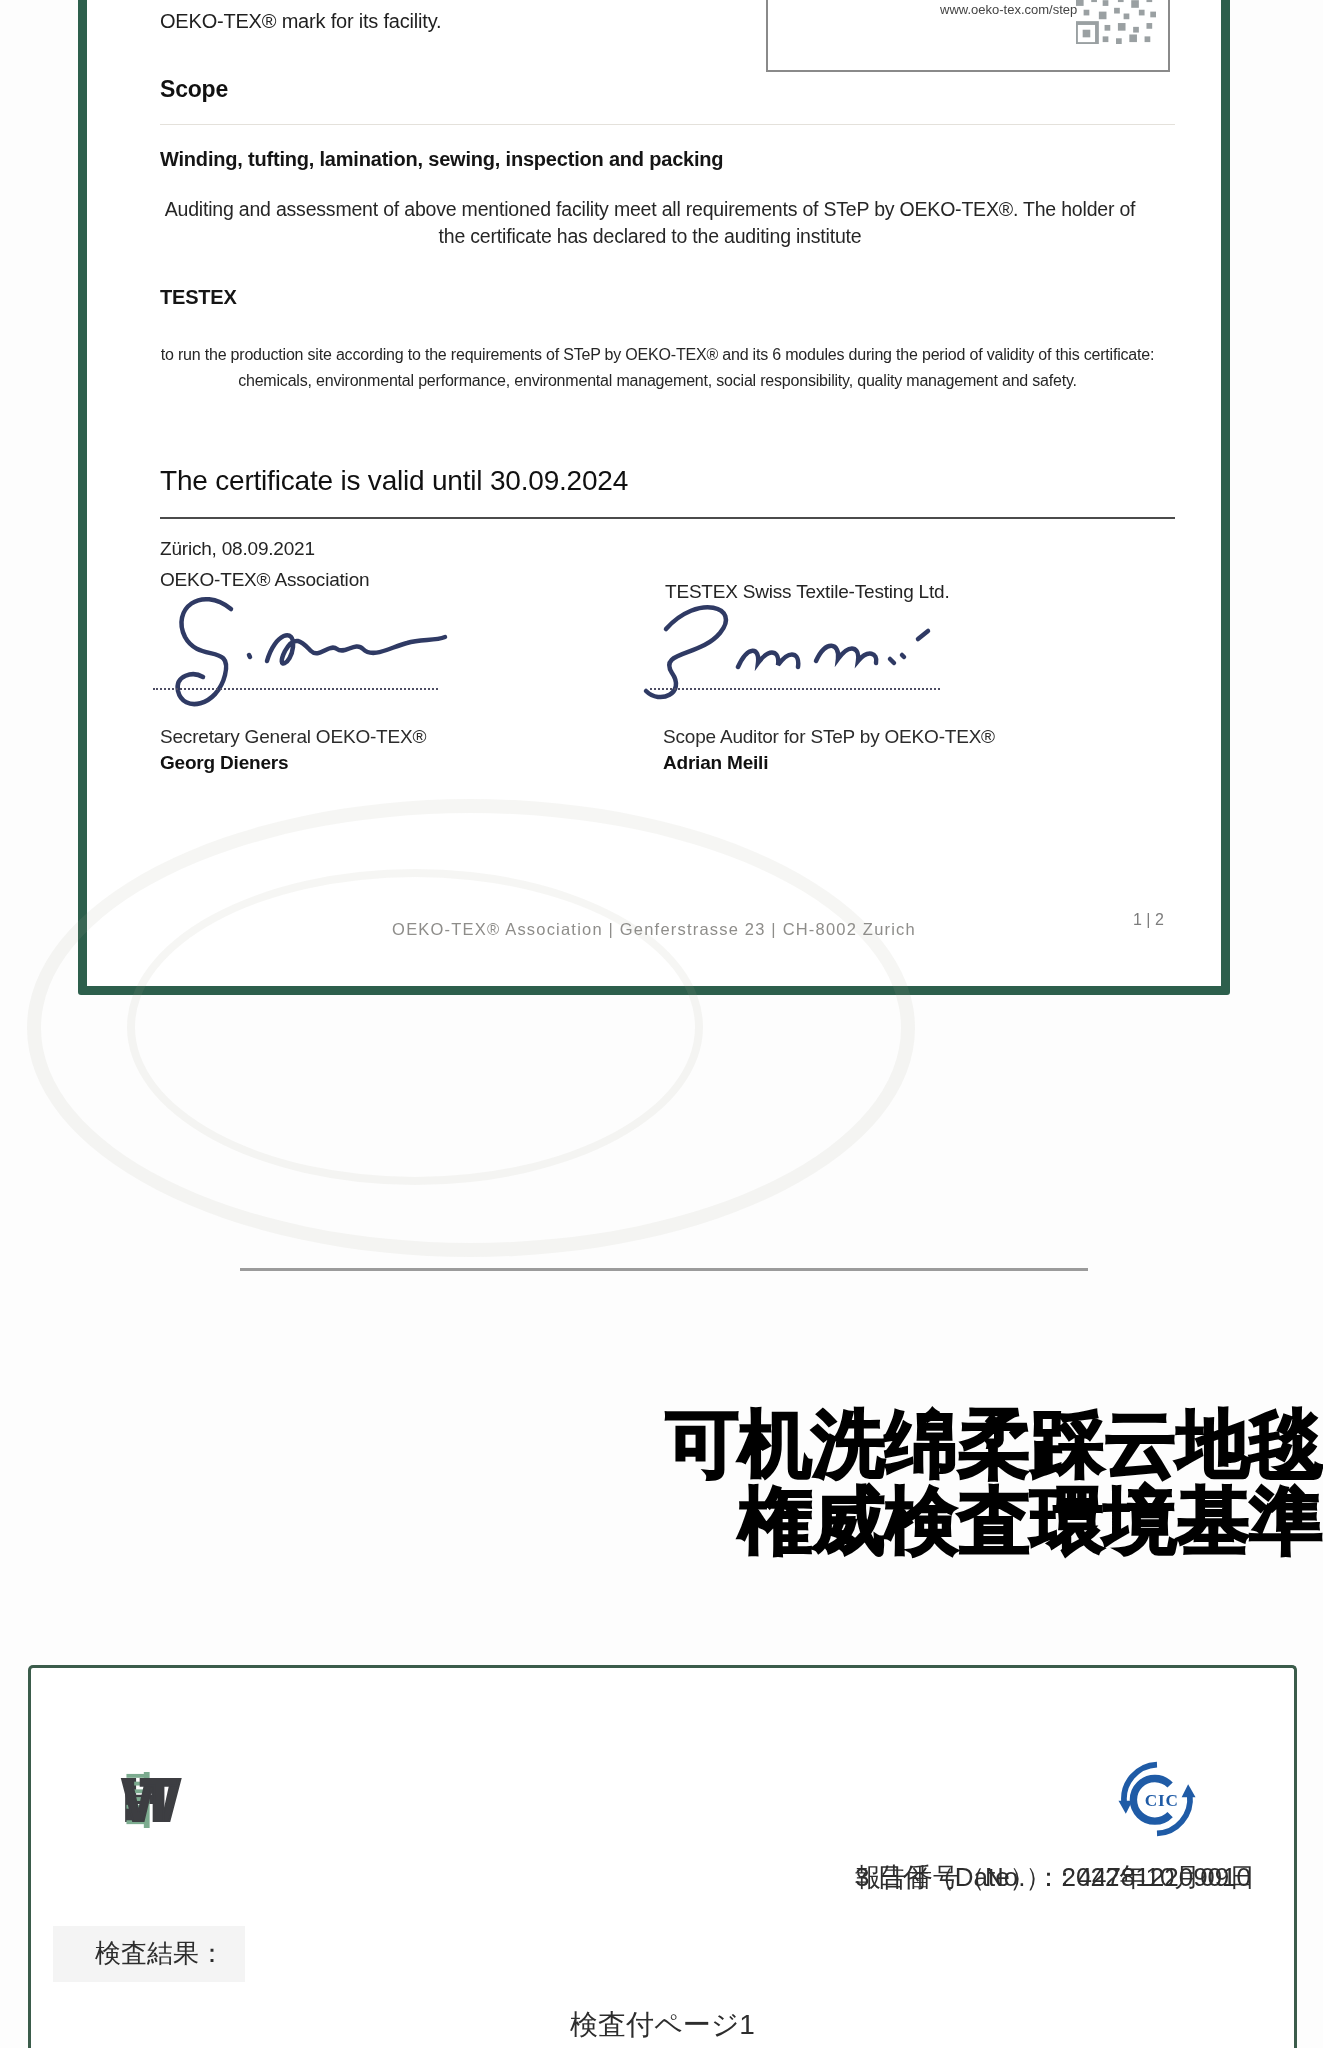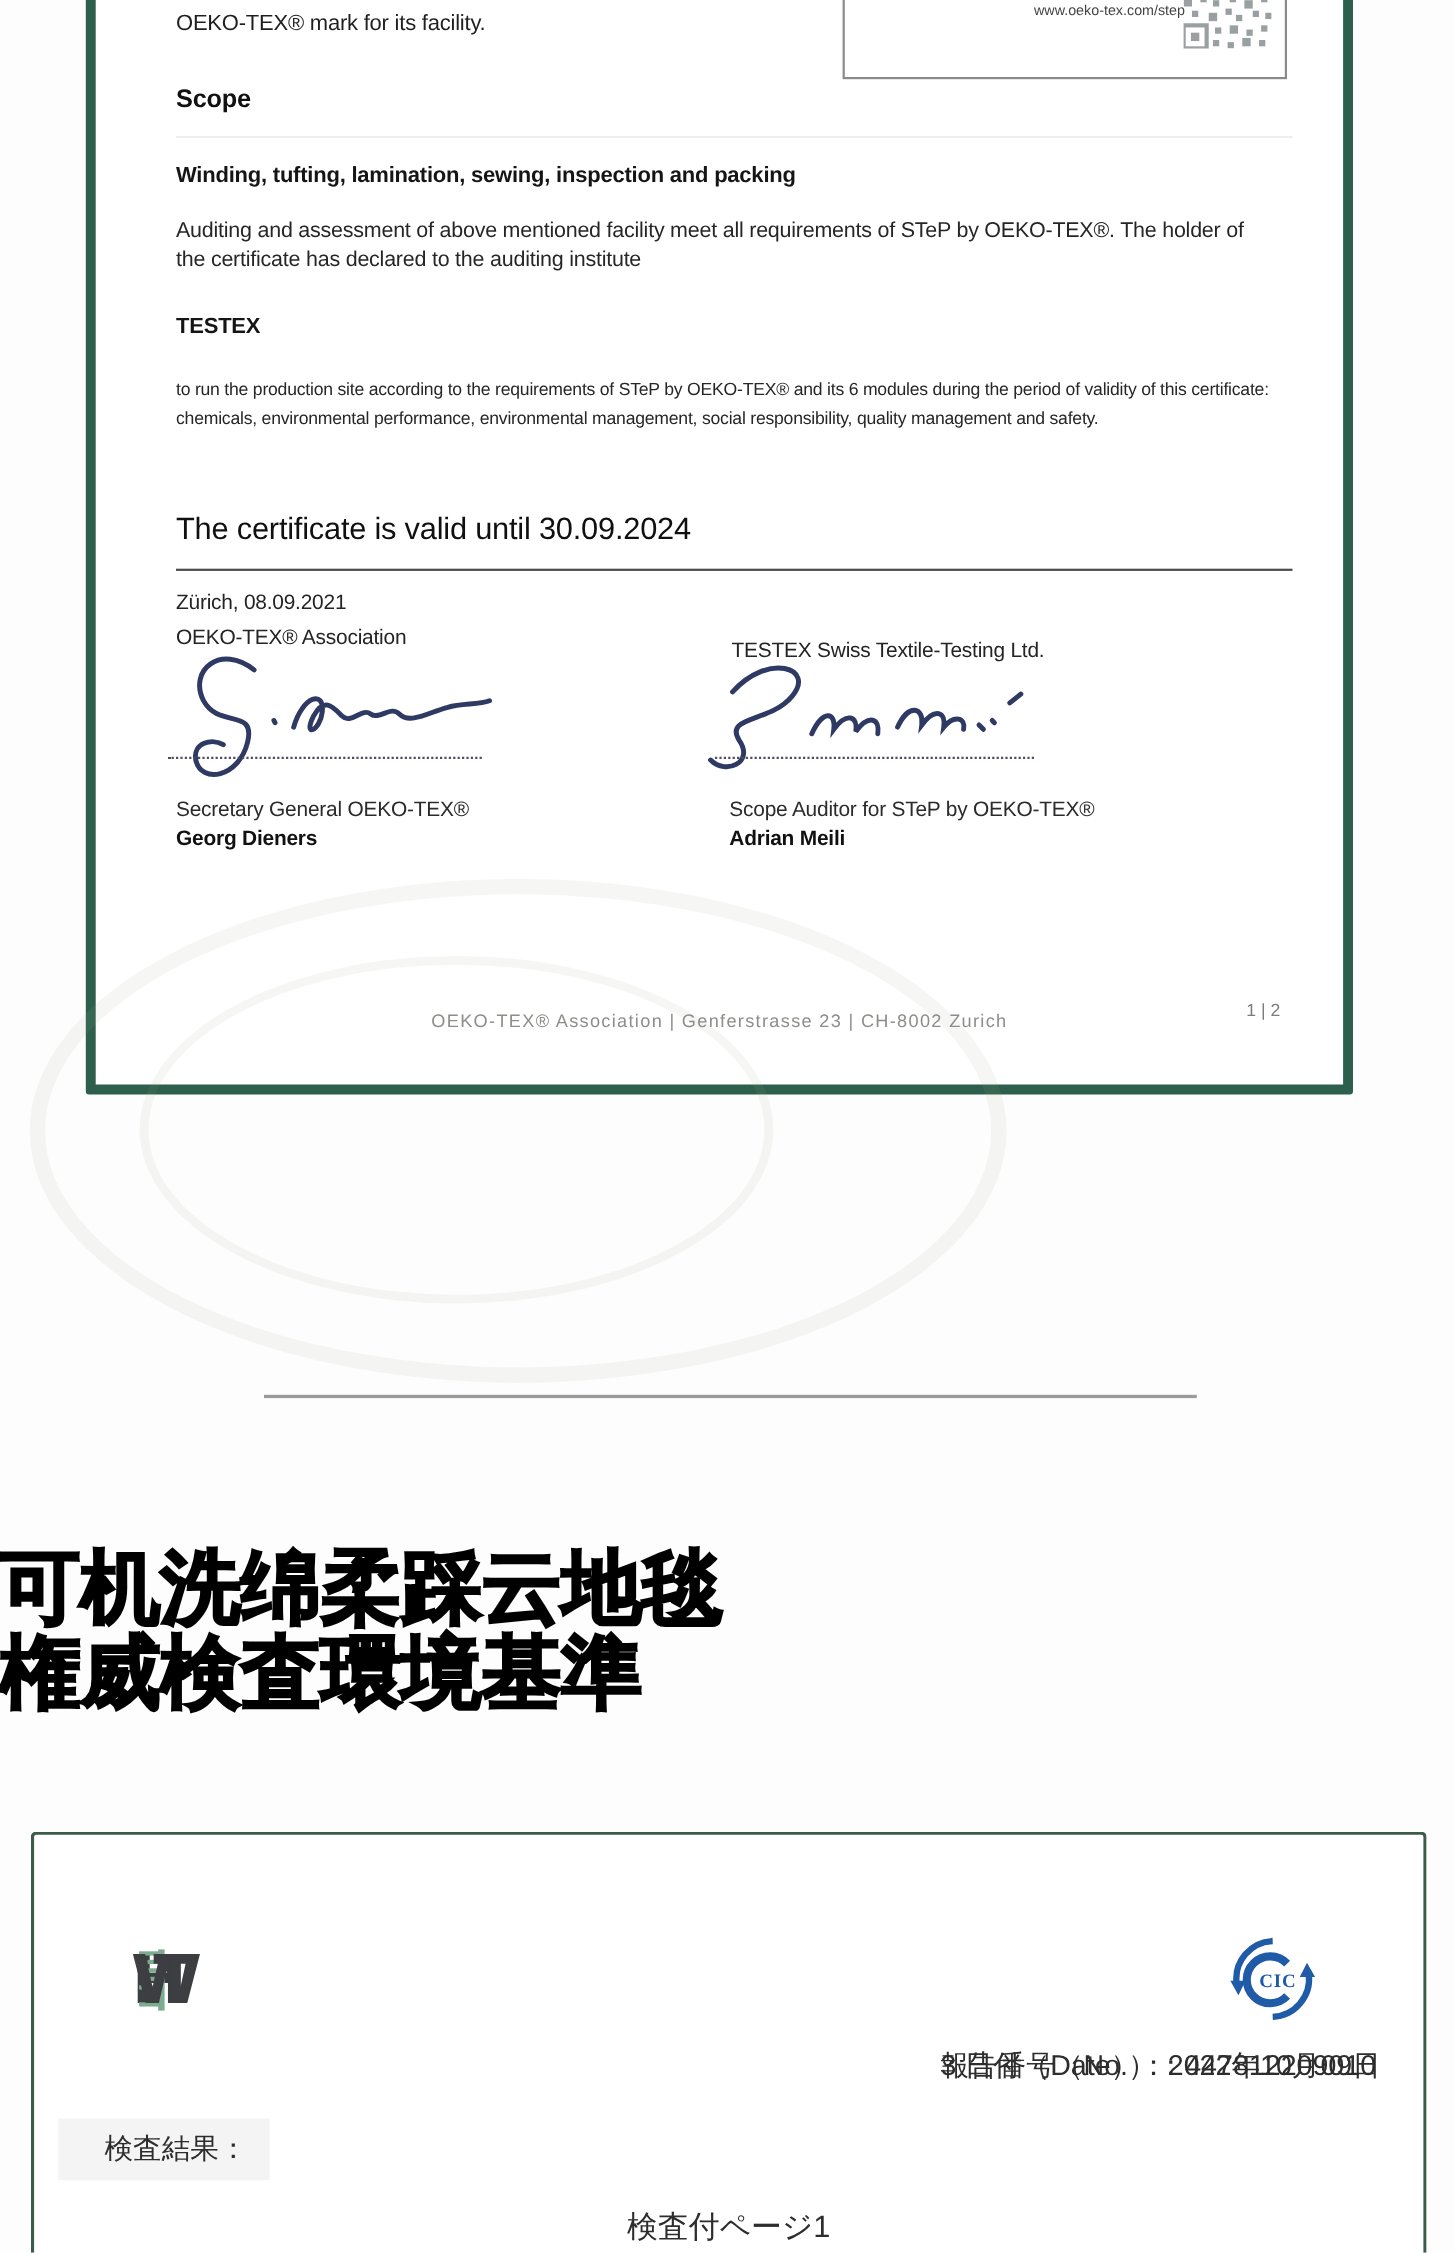--- a/index.html
+++ b/index.html
@@ -4,21 +4,21 @@
 <style>
   html,body{margin:0;padding:0;background:#ffffff;}
   .page{position:relative;width:1323px;height:2048px;background:#fdfdfd;overflow:hidden;
         font-family:"Liberation Sans", sans-serif;color:#2a2a2a;}
   .abs{position:absolute;}
 
   
   .cert-frame{position:absolute;left:78px;top:-40px;width:1152px;height:1035px;
       box-sizing:border-box;border:9px solid #2d5f4c;border-radius:3px;background:#ffffff;}
   .cert-frame *{position:absolute;}
-  .cert-text{letter-spacing:-0.2px;}
+  .cert-text{letter-spacing:-0.2px;text-align:center;}
   .wm{border-radius:50%;border:14px solid rgba(168,162,150,0.10);}
   .cert-line2{left:73px;top:41px;font-size:20px;color:#1f1f1f;}
   .qr-box{left:679px;top:7px;width:400px;height:92px;background:#fff;border:2px solid #8a8a8a;}
   .qr-url{left:172px;top:24px;font-size:13px;color:#444;position:absolute;}
   .qr-svg{position:absolute;right:12px;top:-14px;width:80px;height:80px;}
   .h-scope{left:73px;top:107px;font-size:23px;font-weight:bold;color:#111;margin:0;}
   .rule-light{left:73px;top:155px;width:1015px;height:1px;background:#e4e1db;}
   .h-winding{left:73px;top:179px;font-size:20px;font-weight:bold;color:#151515;}
   .para1{left:73px;top:227px;width:980px;font-size:19.5px;line-height:27px;color:#262626;}
   .h-testex{left:73px;top:317px;font-size:20px;font-weight:bold;color:#151515;}
@@ -34,21 +34,21 @@
   .dot-r{left:563px;top:719px;width:290px;border-bottom:2px dotted #4d4d63;}
   .role-l{left:73px;top:757px;font-size:19px;color:#2b2b2b;}
   .name-l{left:73px;top:783px;font-size:19px;font-weight:bold;color:#111;}
   .role-r{left:576px;top:757px;font-size:19px;color:#2b2b2b;}
   .name-r{left:576px;top:783px;font-size:19px;font-weight:bold;color:#111;}
   .cert-footer{left:0;right:0;top:951px;text-align:center;font-size:16.5px;letter-spacing:1.2px;color:#8e8d8a;}
   .page-ind{left:1046px;top:942px;font-size:16px;color:#7c7c7c;}
 
   
   .mid-divider{left:240px;top:1268px;width:848px;height:3px;background:#9b9b9b;}
-  .banner{left:0;width:1323px;top:1405px;text-align:left;font-weight:bold;color:#000;
+  .banner{left:0;width:1323px;top:1405px;text-align:right;font-weight:bold;color:#000;
           font-size:73px;line-height:77px;-webkit-text-stroke:2.5px #000;font-family:sans-serif;}
 
   
   .rep-frame{position:absolute;left:28px;top:1665px;width:1269px;height:400px;
       box-sizing:border-box;border:3px solid #3b5c4b;border-bottom:none;border-radius:5px 5px 0 0;background:#fff;}
   .rep-frame *{position:absolute;}
   .htw{left:91px;top:96px;font-size:62px;font-weight:bold;color:#3d3e42;
        -webkit-text-stroke:2px #3d3e42;letter-spacing:-2px;display:flex;align-items:flex-start;position:absolute;}
   .htw .comb{position:relative;width:26px;height:56px;margin:8px -12px 0 4px;z-index:0;}
   .cic-svg{left:1085px;top:90px;width:82px;height:82px;}

